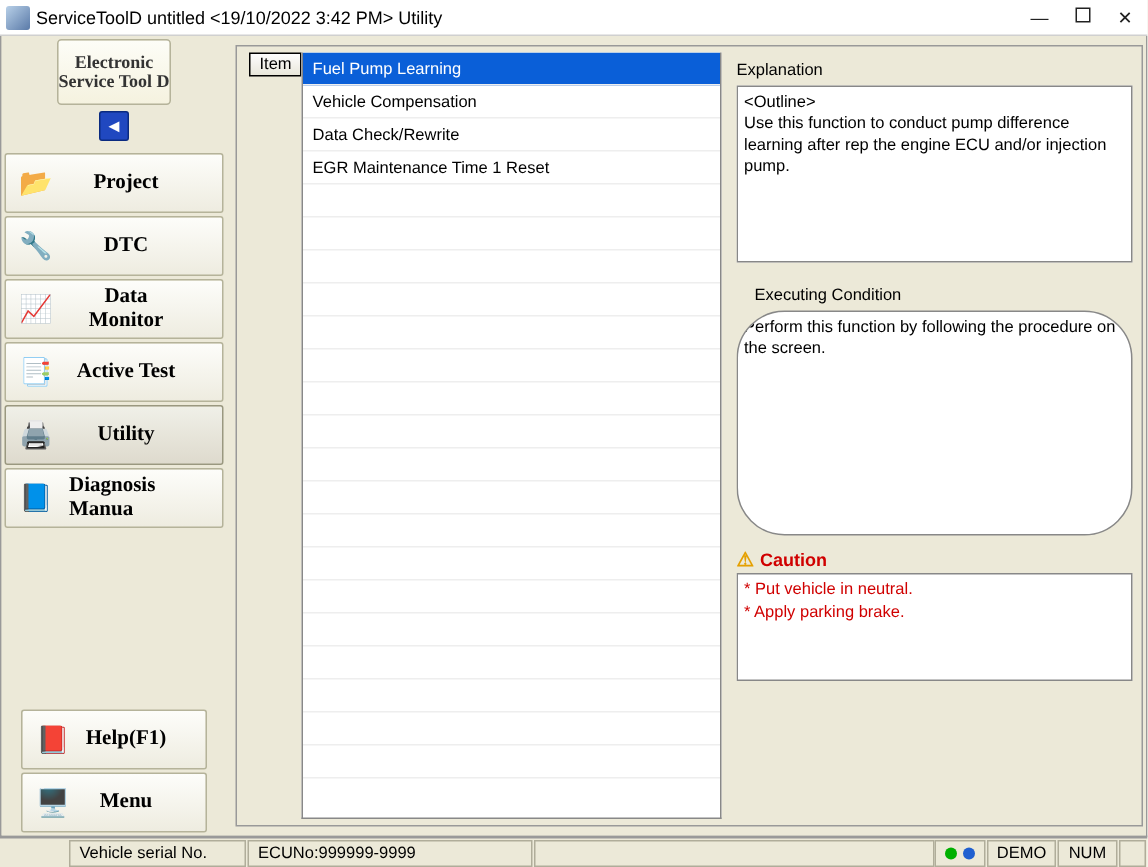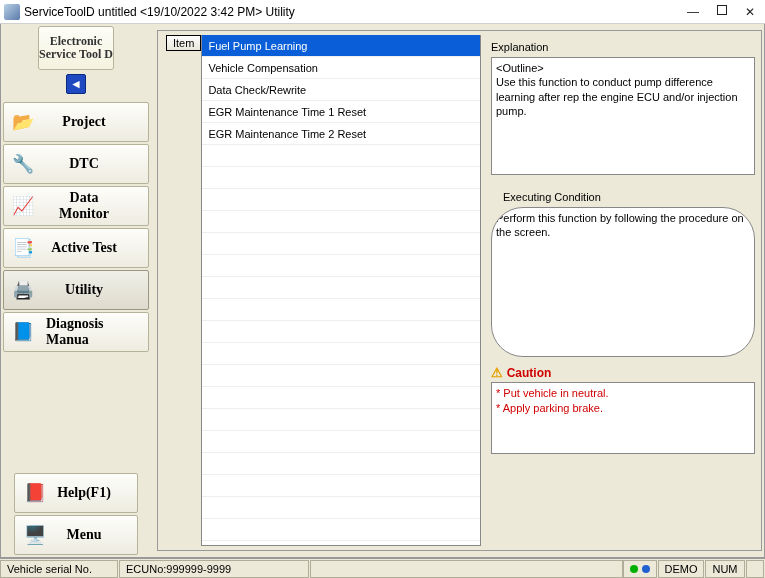--- a/index.html
+++ b/index.html
@@ -267,21 +267,20 @@
 
   <div class="content">
    <div class="content-in">
     <div class="list-panel">
       <div class="list-header">Item</div>
       <div class="list-body">
         <div class="list-row selected">Fuel Pump Learning</div>
         <div class="list-row">Vehicle Compensation</div>
         <div class="list-row">Data Check/Rewrite</div>
         <div class="list-row">EGR Maintenance Time 1 Reset</div>
-        <div class="list-row">EGR Maintenance Time 2 Reset</div>
         <div class="list-row"></div>
         <div class="list-row"></div>
         <div class="list-row"></div>
         <div class="list-row"></div>
         <div class="list-row"></div>
         <div class="list-row"></div>
         <div class="list-row"></div>
         <div class="list-row"></div>
         <div class="list-row"></div>
         <div class="list-row"></div>
@@ -315,21 +314,21 @@
       <div class="textbox tb-caution">
         <div>* Put vehicle in neutral.</div>
         <div>* Apply parking brake.</div>
       </div>
     </div>
    </div>
   </div>
 </div>
 
 <div class="statusbar">
-  <div class="sb-cell" style="width:118px;">Vehicle serial No.</div>
+  <div class="sb-cell" style="width:118px;margin-left:46px;">Vehicle serial No.</div>
   <div class="sb-cell" style="width:190px;">ECUNo:999999-9999</div>
   <div class="sb-flex"></div>
   <div class="sb-cell" style="gap:4px;">
     <span class="dot g"></span>
     <span class="dot b"></span>
   </div>
   <div class="sb-cell" style="width:46px;justify-content:center;">DEMO</div>
   <div class="sb-cell" style="width:40px;justify-content:center;">NUM</div>
   <div class="sb-cell" style="width:18px;"></div>
 </div>

